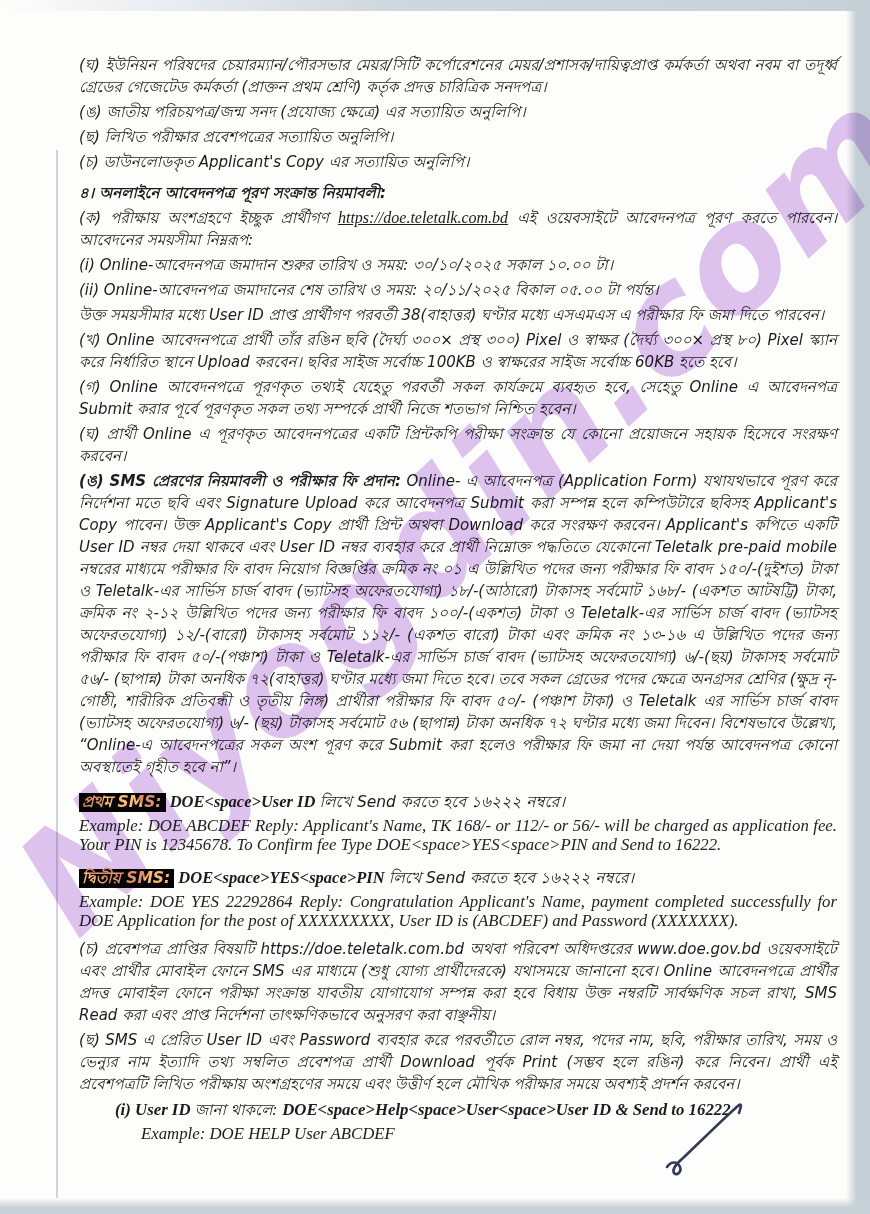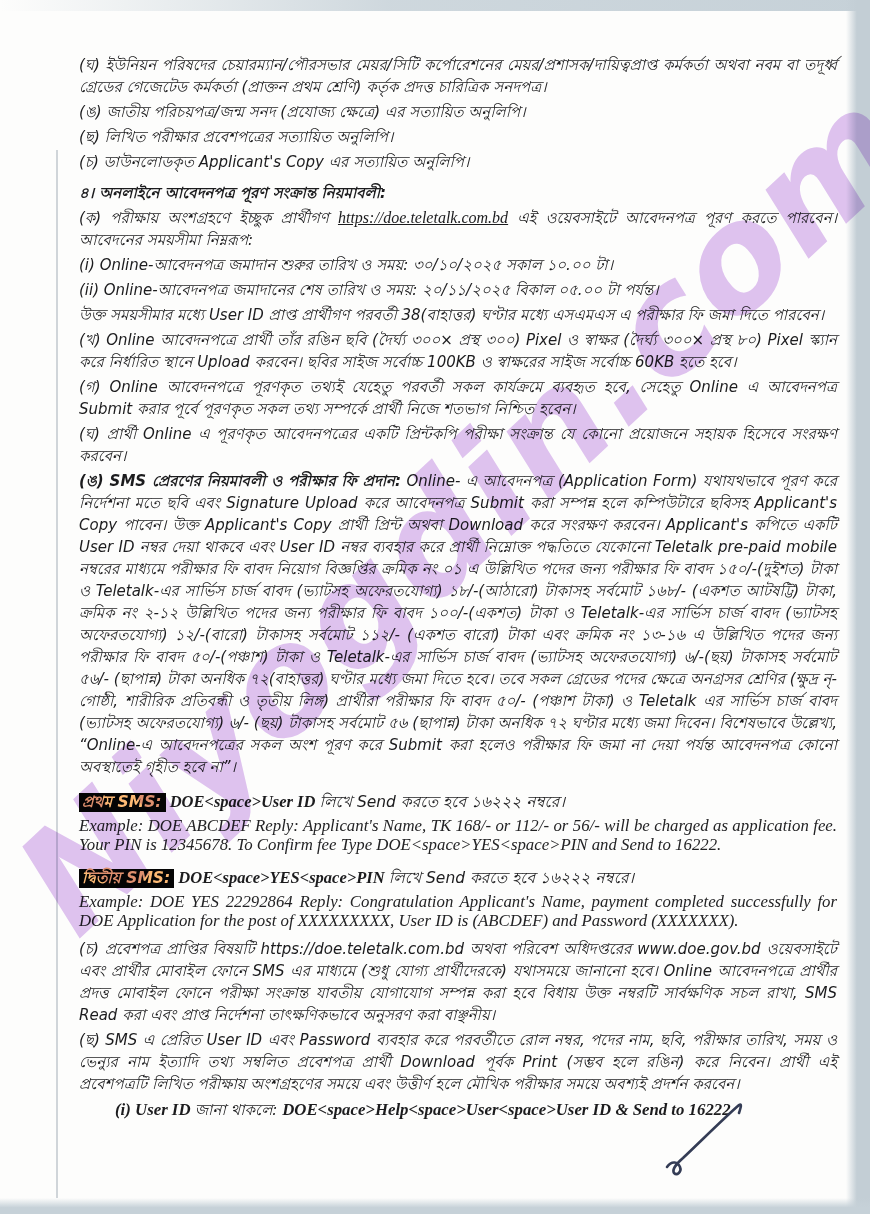--- a/index.html
+++ b/index.html
@@ -88,20 +88,21 @@
     <p class="smsline"><span class="smslabel">প্রথম SMS:</span><span class="cmd"> DOE&lt;space&gt;User ID </span><span>লিখে Send করতে হবে ১৬২২২ নম্বরে।</span></p>
     <p class="example">Example: DOE ABCDEF Reply: Applicant's Name, TK 168/- or 112/- or 56/- will be charged as application fee. Your PIN is 12345678. To Confirm fee Type DOE&lt;space&gt;YES&lt;space&gt;PIN and Send to 16222.</p>
 
     <p class="smsline"><span class="smslabel">দ্বিতীয় SMS:</span><span class="cmd"> DOE&lt;space&gt;YES&lt;space&gt;PIN </span><span>লিখে Send করতে হবে ১৬২২২ নম্বরে।</span></p>
     <p class="example">Example: DOE YES 22292864 Reply: Congratulation Applicant's Name, payment completed successfully for DOE Application for the post of XXXXXXXXX, User ID is (ABCDEF) and Password (XXXXXXX).</p>
 
     <p class="gap-sm">(চ) প্রবেশপত্র প্রাপ্তির বিষয়টি https://doe.teletalk.com.bd অথবা পরিবেশ অধিদপ্তরের www.doe.gov.bd ওয়েবসাইটে এবং প্রার্থীর মোবাইল ফোনে SMS এর মাধ্যমে (শুধু যোগ্য প্রার্থীদেরকে) যথাসময়ে জানানো হবে। Online আবেদনপত্রে প্রার্থীর প্রদত্ত মোবাইল ফোনে পরীক্ষা সংক্রান্ত যাবতীয় যোগাযোগ সম্পন্ন করা হবে বিধায় উক্ত নম্বরটি সার্বক্ষণিক সচল রাখা, SMS Read করা এবং প্রাপ্ত নির্দেশনা তাৎক্ষণিকভাবে অনুসরণ করা বাঞ্ছনীয়।</p>
     <p>(ছ) SMS এ প্রেরিত User ID এবং Password ব্যবহার করে পরবর্তীতে রোল নম্বর, পদের নাম, ছবি, পরীক্ষার তারিখ, সময় ও ভেন্যুর নাম ইত্যাদি তথ্য সম্বলিত প্রবেশপত্র প্রার্থী Download পূর্বক Print (সম্ভব হলে রঙিন) করে নিবেন। প্রার্থী এই প্রবেশপত্রটি লিখিত পরীক্ষায় অংশগ্রহণের সময়ে এবং উত্তীর্ণ হলে মৌখিক পরীক্ষার সময়ে অবশ্যই প্রদর্শন করবেন।</p>
 
     <p class="help"><span>(i) User ID </span><span class="mid">জানা থাকলে: </span><span>DOE&lt;space&gt;Help&lt;space&gt;User&lt;space&gt;User ID &amp; Send to 16222</span></p>
+    <p class="help-ex">Example: DOE HELP User ABCDEF</p>
 
   </div>
 
   <svg class="tick" width="110" height="95" viewBox="0 0 110 95">
     <path d="M12 72 c5 -7 11 -5 13 0 c2 5 -3 9 -6 6 c-2 -3 2 -9 9 -15 C44 48 68 24 84 10 c3 -2 2 2 0 8" fill="none" stroke="#343c55" stroke-width="2.6" stroke-linecap="round" stroke-linejoin="round"></path>
   </svg>
 
 </div>
 
 </body></html>

